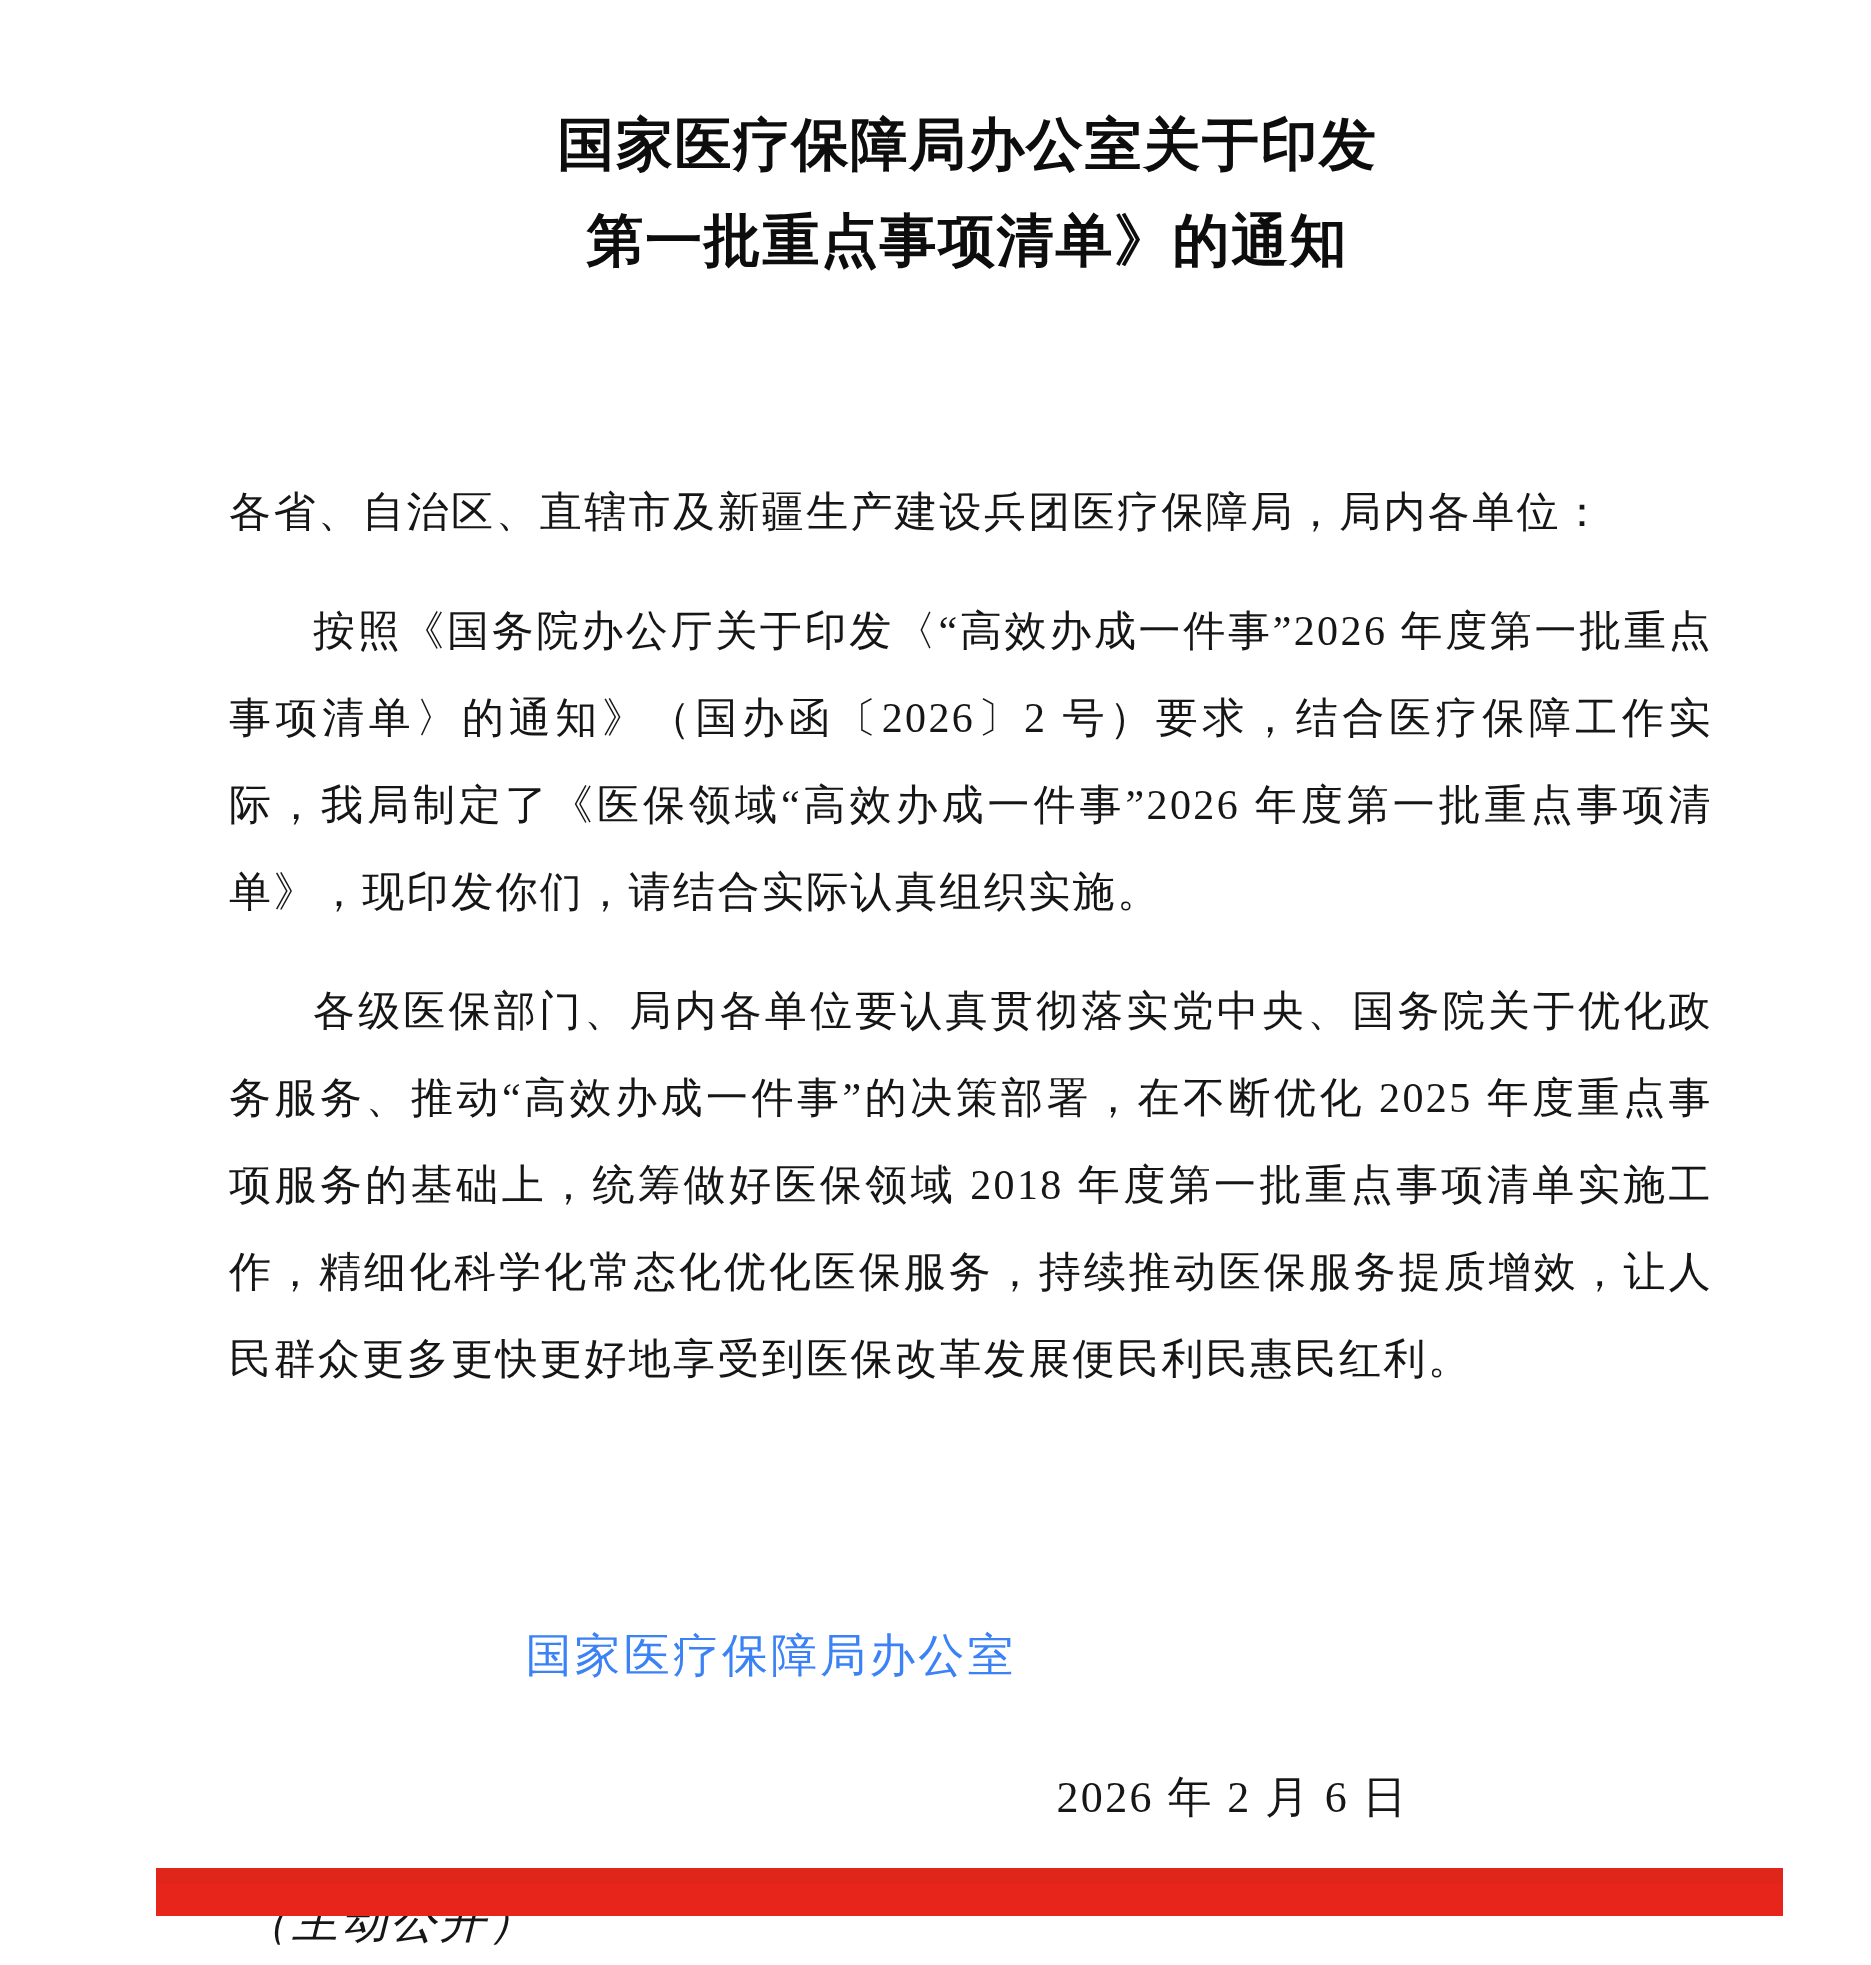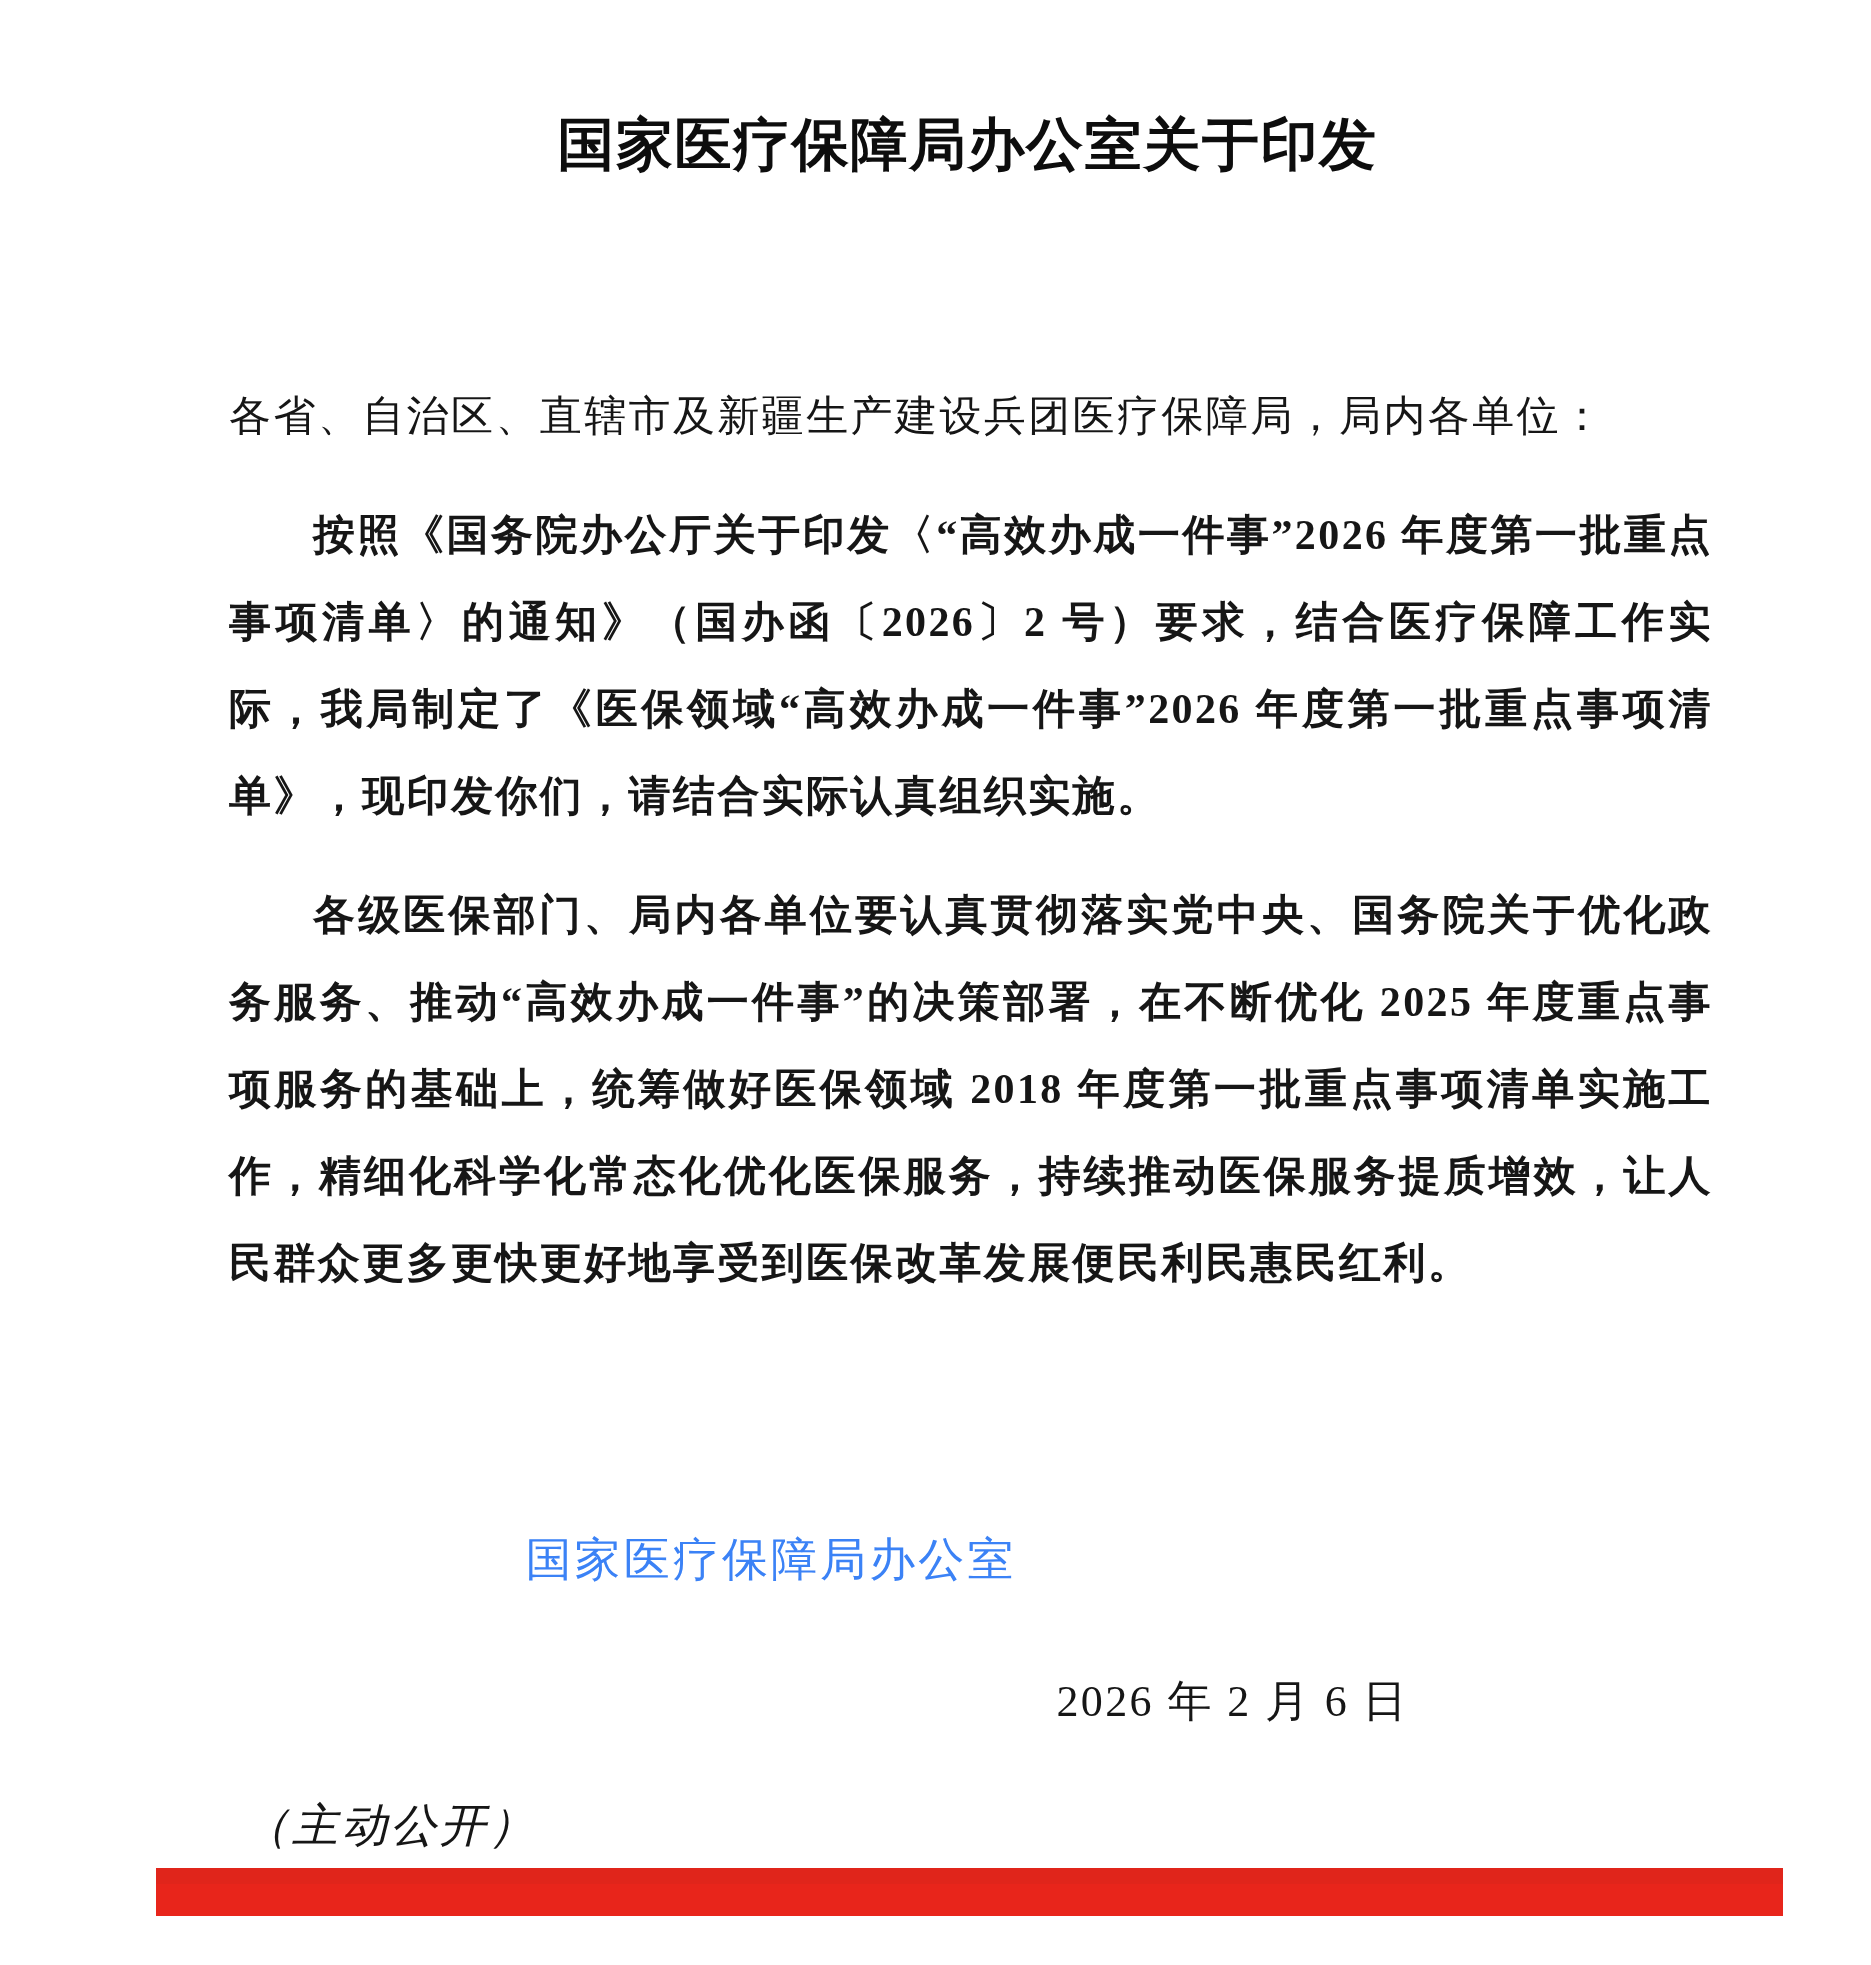--- a/index.html
+++ b/index.html
@@ -25,21 +25,21 @@
   .title-line { white-space: nowrap; }
   .body-block {
     margin: 132px 142px 0 149px;
     font-size: 42px;
     line-height: 87px;
     letter-spacing: 2.4px;
     text-align: justify;
     color: #161616;
   }
   .salutation { text-indent: 0; }
-  .paragraph { text-indent: 2em; font-weight: bold; }
+  .paragraph { text-indent: 2em; }
   .signature-line {
     margin-top: 177px;
     text-align: center;
     padding-right: 409px;
     font-size: 46px;
     line-height: 55px;
     letter-spacing: 3.1px;
     color: #3b82f6;
   }
   .date-line {
@@ -64,20 +64,21 @@
   .rule-thin { top: 1836px; height: 5.5px; background: #e0251b; }
   .rule-thick { top: 1852px; height: 20.4px; background: #e8251b; }
 </style>
 </head>
 <body>
 
 <div class="page">
 
   <div class="title-block">
     <div class="title-line">国家医疗保障局办公室关于印发</div>
+    <div class="title-line">第一批重点事项清单》的通知</div>
   </div>
 
   <div class="body-block">
     <div class="salutation">各省、自治区、直辖市及新疆生产建设兵团医疗保障局，局内各单位：</div>
     <div class="paragraph">按照《国务院办公厅关于印发〈“高效办成一件事”2026 年度第一批重点事项清单〉的通知》（国办函〔2026〕2 号）要求，结合医疗保障工作实际，我局制定了《医保领域“高效办成一件事”2026 年度第一批重点事项清单》，现印发你们，请结合实际认真组织实施。</div>
     <div class="paragraph">各级医保部门、局内各单位要认真贯彻落实党中央、国务院关于优化政务服务、推动“高效办成一件事”的决策部署，在不断优化 2025 年度重点事项服务的基础上，统筹做好医保领域 2018 年度第一批重点事项清单实施工作，精细化科学化常态化优化医保服务，持续推动医保服务提质增效，让人民群众更多更快更好地享受到医保改革发展便民利民惠民红利。</div>
   </div>
 
   <div class="signature-line">国家医疗保障局办公室</div>
 

